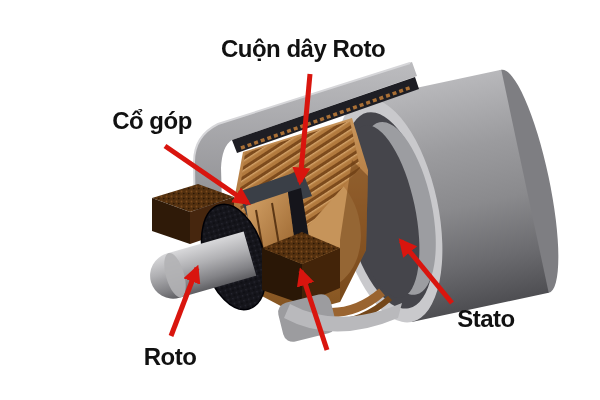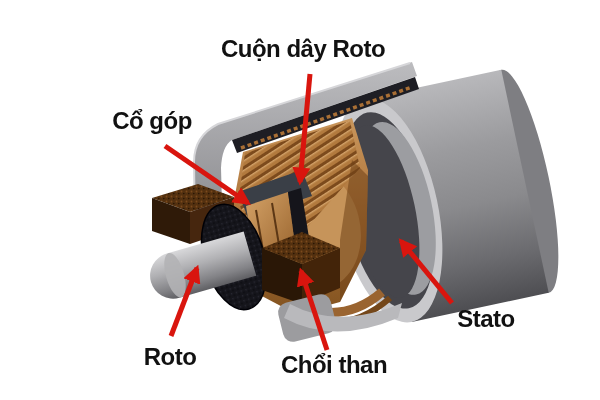--- a/index.html
+++ b/index.html
@@ -131,15 +131,14 @@
       <line x1="165" y1="146" x2="248" y2="203" marker-end="url(#arrowHead)"></line>
       <line x1="171" y1="336" x2="197" y2="268" marker-end="url(#arrowHead)"></line>
       <line x1="327" y1="350" x2="301" y2="271" marker-end="url(#arrowHead)"></line>
       <line x1="452" y1="303" x2="401" y2="241" marker-end="url(#arrowHead)"></line>
     </g>
   </svg>
 
   <div class="label" style="left:303px;top:36px">Cuộn dây Roto</div>
   <div class="label" style="left:152px;top:108px">Cổ góp</div>
   <div class="label" style="left:170px;top:344px">Roto</div>
-  <div class="label" style="left:334px;top:352px">Chổi than</div>
   <div class="label" style="left:486px;top:306px">Stato</div>
 </div>
 
 </body></html>

